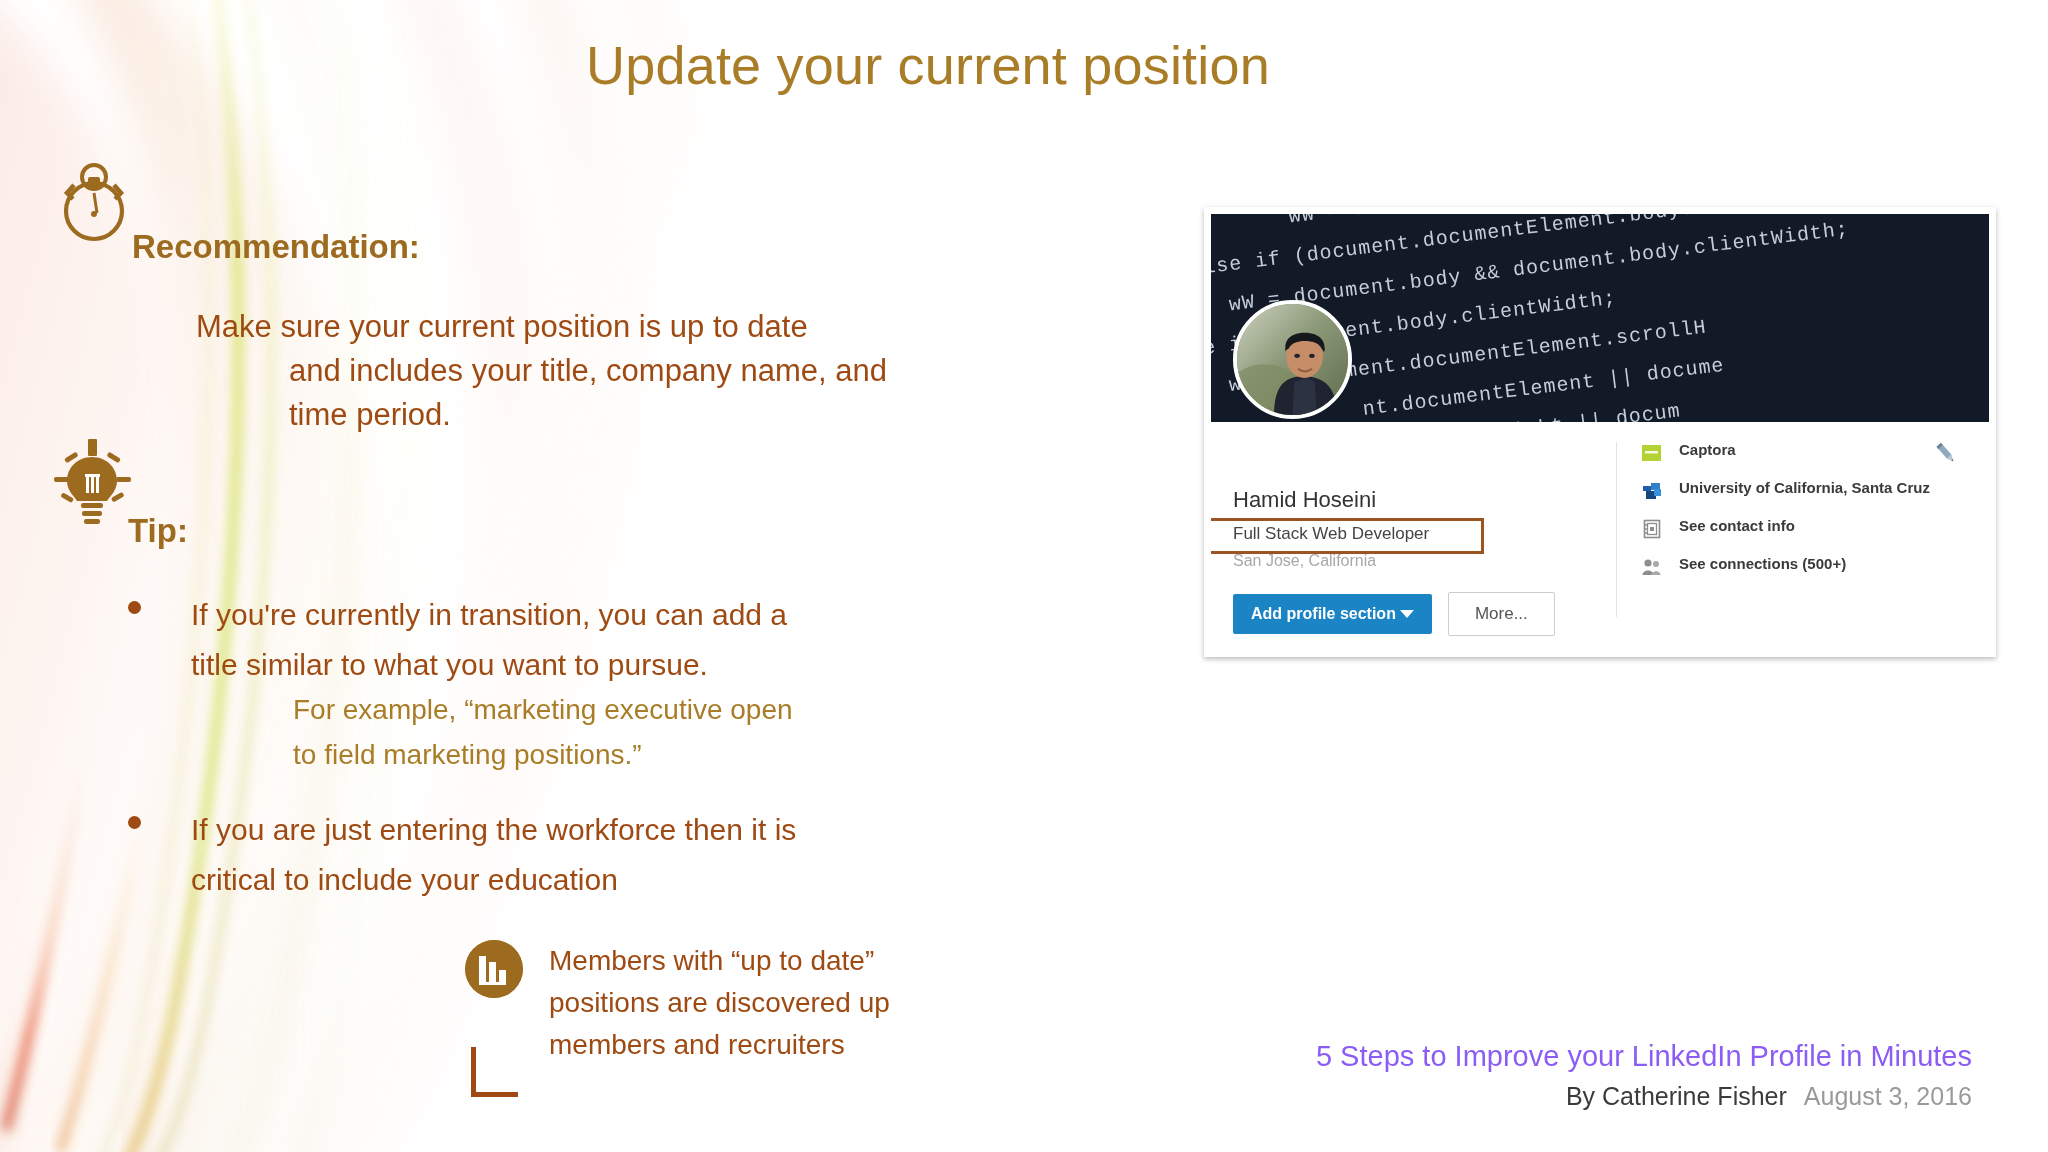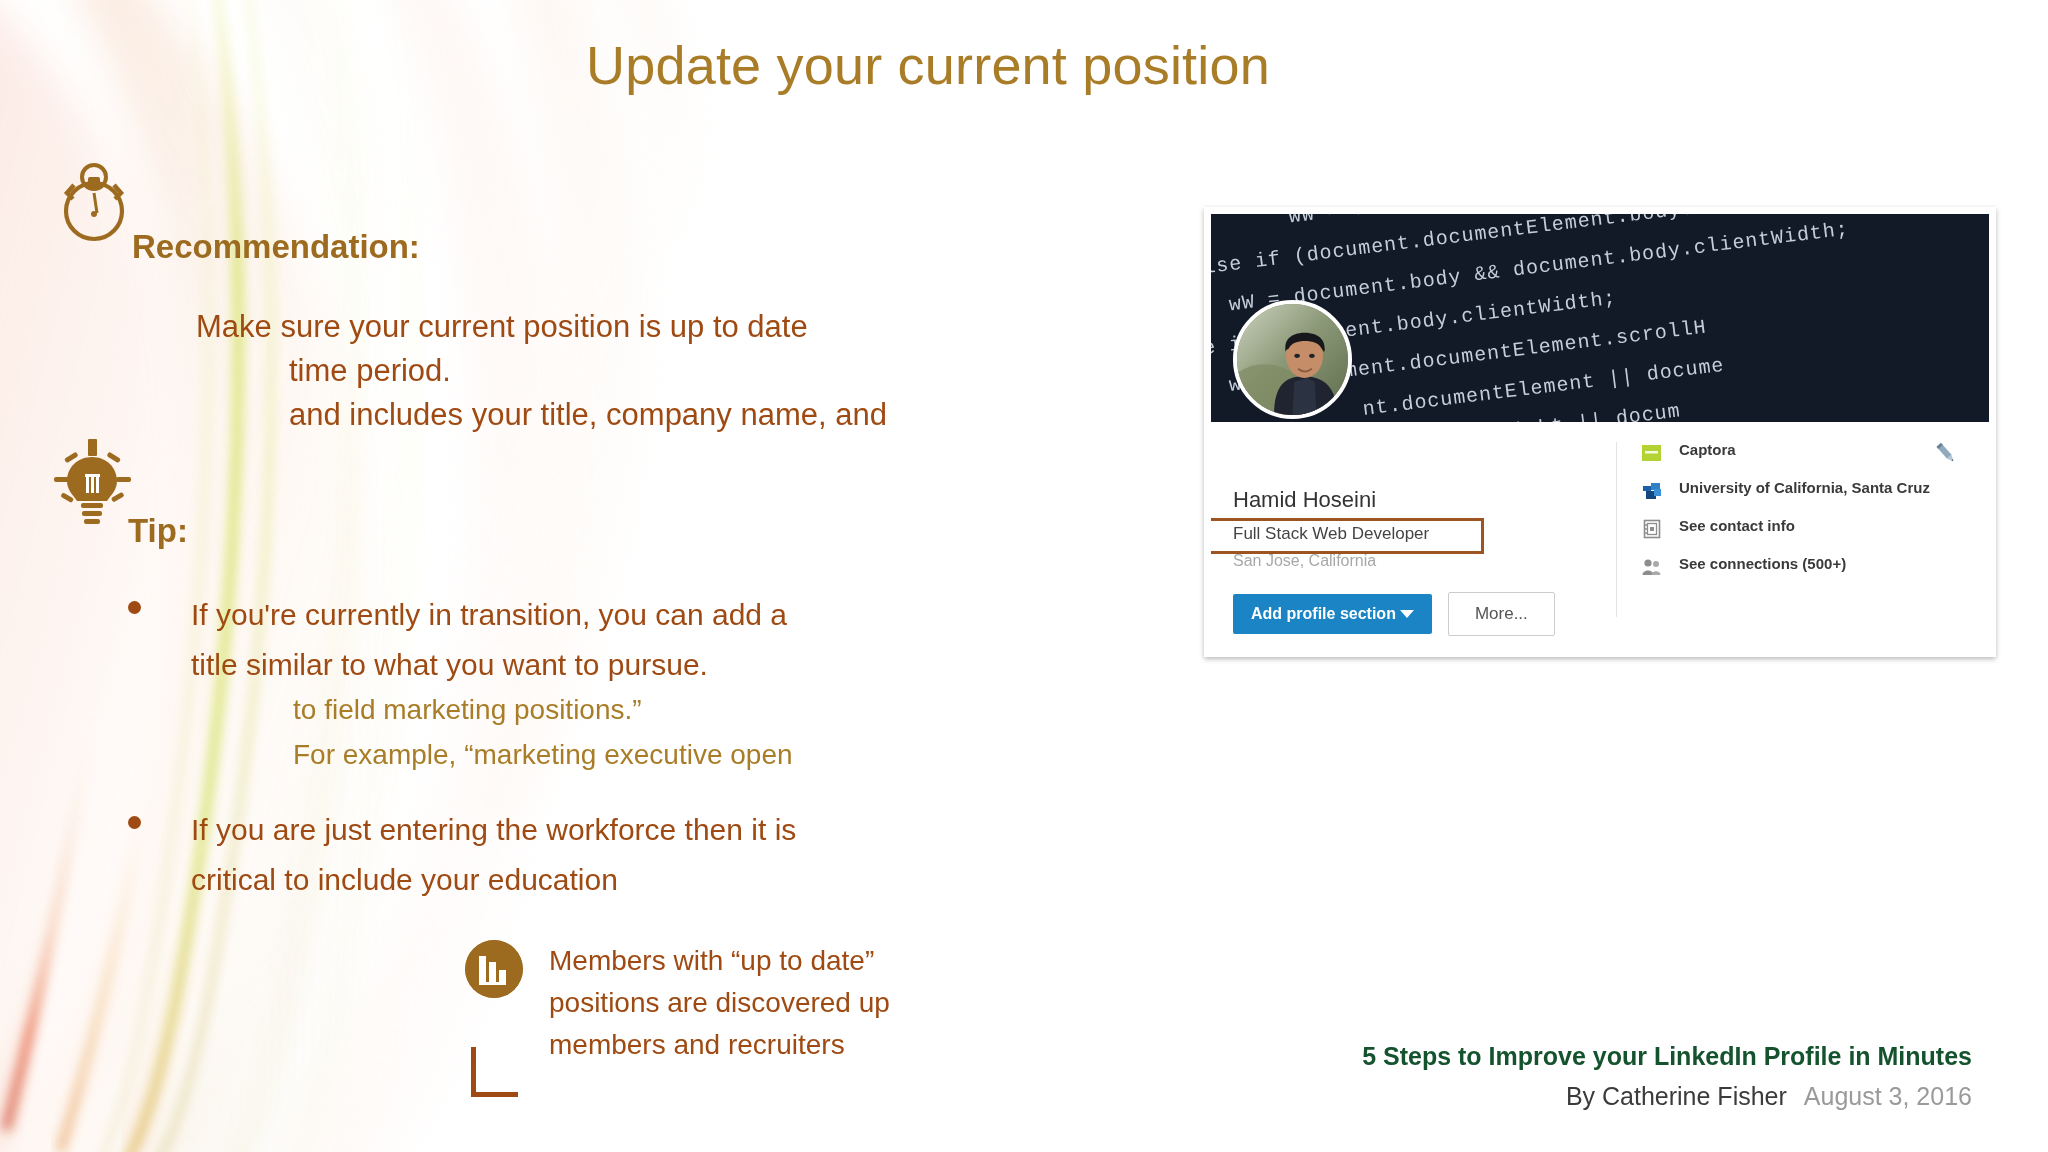--- a/index.html
+++ b/index.html
@@ -160,21 +160,21 @@
     position:absolute; left:405px; top:20px; width:1px; height:175px; background:#e4e4e4;
   }
 
   #card-side { position:absolute; left:430px; top:18px; width:330px; }
   .side-row { display:flex; align-items:flex-start; gap:16px; margin-bottom:14px; }
   .side-ico { width:22px; height:22px; flex:0 0 22px; margin-top:2px; }
   .side-label { font-size:15px; line-height:19px; color:#3a3a3a; font-weight:bold; }
 
   
   #footer { position:absolute; right:76px; bottom:36px; text-align:right; z-index:6; }
-  #footer-line1 { font-size:25px; color:#14532d; line-height:40px;font-weight:bold; }
+  #footer-line1 { font-size:29px; color:#8b5cf6; line-height:40px; }
   #footer-line2 { font-size:25px; line-height:40px; }
   #footer-author { color:#3b3b3b; }
   #footer-date { color:#9a9a9a; }
 </style>
 </head>
 <body>
 
 <svg id="bg-decor" viewBox="0 0 2048 1152" preserveAspectRatio="none">
   <defs>
     <linearGradient id="gpink" x1="0" y1="0" x2="1" y2="1">
@@ -259,22 +259,22 @@
       <path d="M30 22 a12 12 0 0 1 24 0 a12 12 0 0 1 -24 0" stroke-width="4"></path>
       <rect x="36" y="22" width="12" height="10" rx="2" fill="#9c6b1f" stroke="none"></rect>
       <path d="M22 30 L15 38 L21 44" stroke-width="4.5"></path>
       <path d="M62 30 L69 38 L63 44" stroke-width="4.5"></path>
     </g>
   </svg>
 
   <div id="rec-heading">Recommendation:</div>
   <div id="rec-body">
     <span>Make sure your current position is up to date</span>
+    <span class="ind">and includes your title, company name, and</span>
     <span class="ind">time period.</span>
-    <span class="ind">and includes your title, company name, and</span>
   </div>
 
   <svg class="icon-wrap" style="left:48px;top:437px;width:88px;height:92px;" viewBox="0 0 88 92">
     <g fill="#9c6b1f">
       <rect x="40" y="2" width="9" height="17" rx="1"></rect>
       <rect x="16" y="18" width="14" height="5" rx="2" transform="rotate(-32 23 20)"></rect>
       <rect x="59" y="18" width="14" height="5" rx="2" transform="rotate(32 66 20)"></rect>
       <rect x="6" y="40" width="15" height="5" rx="2"></rect>
       <rect x="68" y="40" width="15" height="5" rx="2"></rect>
       <rect x="13" y="58" width="13" height="5" rx="2" transform="rotate(30 19 60)"></rect>
@@ -296,22 +296,22 @@
 
   <div class="bullet-row" id="bullet-1">
     <span class="bullet-dot"></span>
     <div class="bullet-text">
       <div>If you're currently in transition, you can add a</div>
       <div>title similar to what you want to pursue.</div>
     </div>
   </div>
 
   <div id="example-text">
+    <div>For example, “marketing executive open</div>
     <div>to field marketing positions.”</div>
-    <div>For example, “marketing executive open</div>
   </div>
 
   <div class="bullet-row" id="bullet-2">
     <span class="bullet-dot"></span>
     <div class="bullet-text">
       <div>If you are just entering the workforce then it is</div>
       <div>critical to include your education</div>
     </div>
   </div>
 </div>

